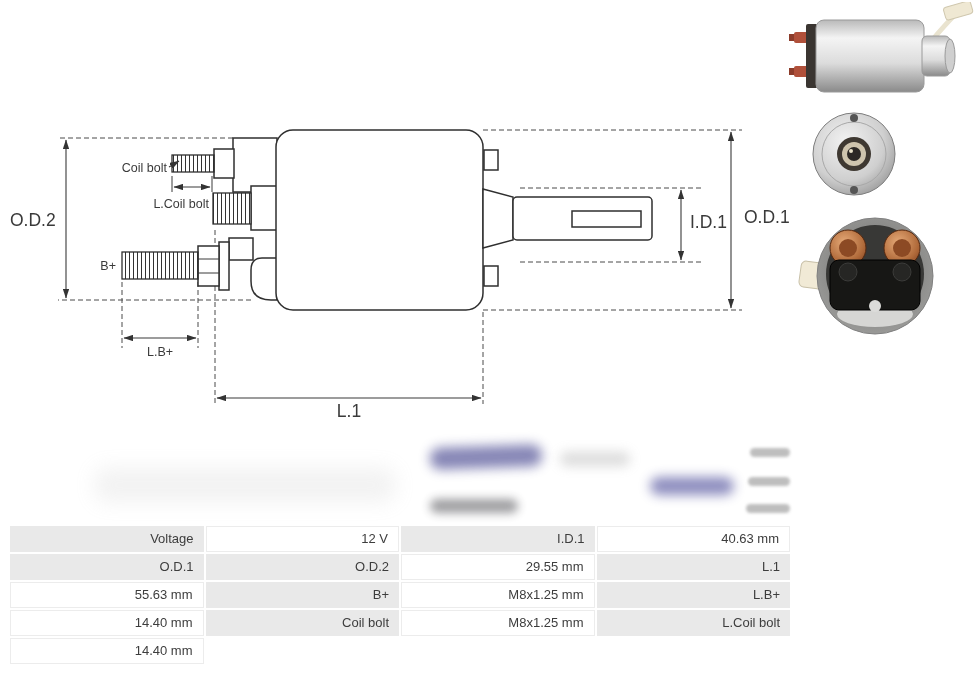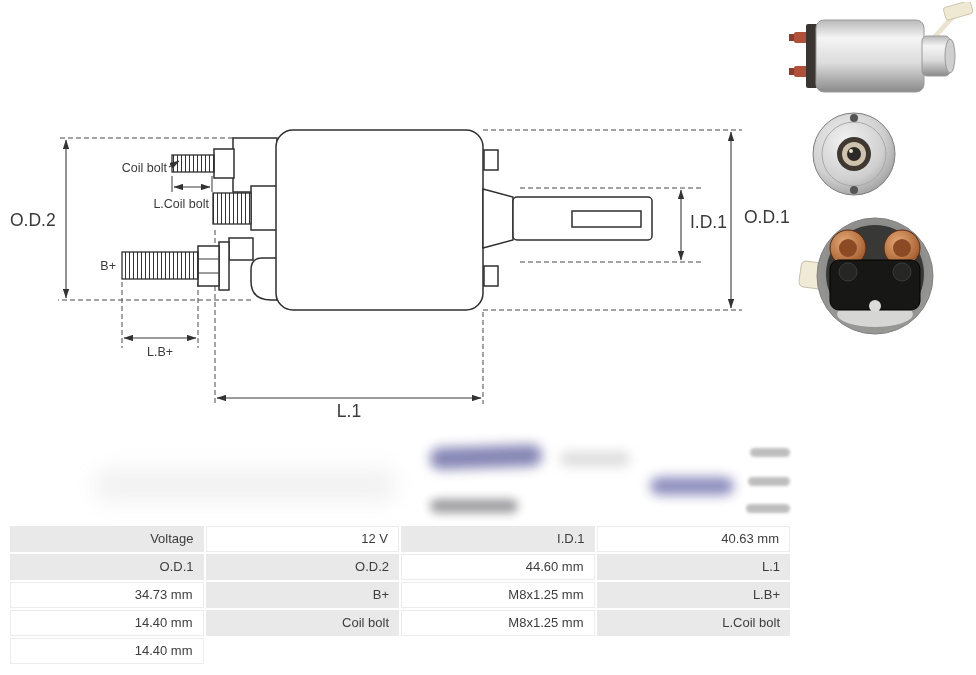--- a/index.html
+++ b/index.html
@@ -195,24 +195,24 @@
 
   <div class="spec-table">
 
     <div class="cell label">Voltage</div>
     <div class="cell value">12 V</div>
     <div class="cell label">I.D.1</div>
     <div class="cell value">40.63 mm</div>
 
     <div class="cell label">O.D.1</div>
     <div class="cell label">O.D.2</div>
-    <div class="cell value">44.60 mm</div>
+    <div class="cell value">29.55 mm</div>
 
     <div class="cell label">L.1</div>
-    <div class="cell value">34.73 mm</div>
+    <div class="cell value">55.63 mm</div>
     <div class="cell label">B+</div>
     <div class="cell value">M8x1.25 mm</div>
 
     <div class="cell label">L.B+</div>
     <div class="cell value">14.40 mm</div>
     <div class="cell label">Coil bolt</div>
     <div class="cell value">M8x1.25 mm</div>
 
     <div class="cell label">L.Coil bolt</div>
     <div class="cell value">14.40 mm</div>

